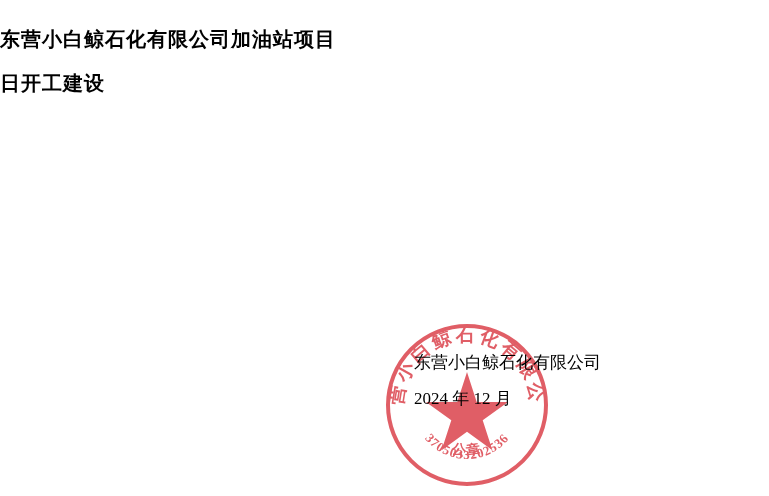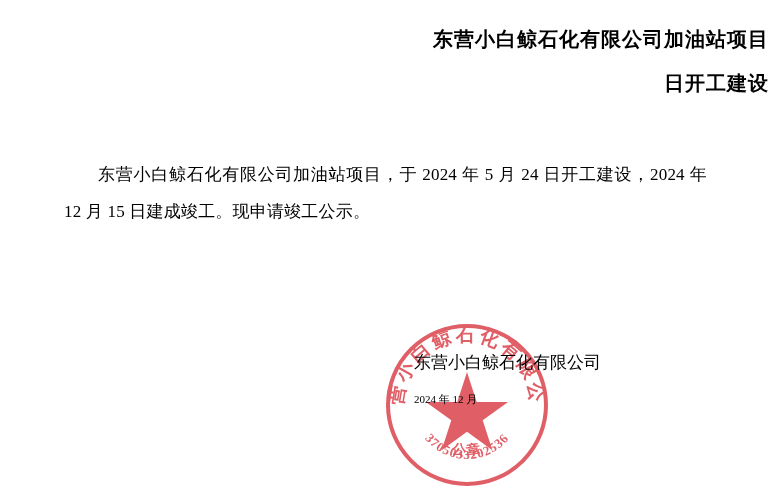--- a/index.html
+++ b/index.html
@@ -15,21 +15,21 @@
     overflow: hidden;
   }
   .page {
     position: relative;
     width: 769px;
     height: 496px;
     box-sizing: border-box;
   }
   .title-block {
     padding-top: 24px;
-    text-align: right;
+    text-align: left;
   }
   .doc-title-line1 {
     font-size: 20px;
     font-weight: bold;
     letter-spacing: 1px;
     line-height: 30px;
   }
   .doc-title-line2 {
     font-size: 20px;
     font-weight: bold;
@@ -54,21 +54,21 @@
     top: 348px;
     text-align: left;
     z-index: 3;
   }
   .sign-company {
     font-size: 17px;
     line-height: 30px;
     white-space: nowrap;
   }
   .sign-date {
-    font-size: 11px;
+    font-size: 17px;
     line-height: 30px;
     margin-top: 6px;
     white-space: nowrap;
   }
   
   .seal {
     position: absolute;
     left: 384px;
     top: 322px;
     width: 166px;
@@ -89,23 +89,20 @@
 </head>
 <body>
 
 <div class="page">
 
   <div class="title-block">
     <div class="doc-title-line1">东营小白鲸石化有限公司加油站项目</div>
     <div class="doc-title-line2">日开工建设</div>
   </div>
 
-  <div class="body-block">
-    <p class="body-paragraph">东营小白鲸石化有限公司加油站项目，于 2024 年 5 月 24 日开工建设，2024 年 12 月 15 日建成竣工。现申请竣工公示。</p>
-  </div>
 
   <div class="seal">
     <svg width="166" height="166" viewBox="0 0 166 166" xmlns="http://www.w3.org/2000/svg">
       <defs>
         <path id="ringPathTop" d="M 19,83 A 64,64 0 0 1 147,83"></path>
         <path id="ringPathBottom" d="M 33,83 A 50,50 0 0 0 133,83"></path>
         <path id="ringPathCode" d="M 29,83 A 54,54 0 0 0 137,83"></path>
       </defs>
       <circle cx="83" cy="83" r="79" fill="none" stroke="#d8323c" stroke-width="4"></circle>
       <polygon points="83,50 92.7,79.9 124.1,79.9 98.7,98.3 108.4,128.2 83,109.7 57.6,128.2 67.3,98.3 41.9,79.9 73.3,79.9" fill="#d8323c"></polygon>

